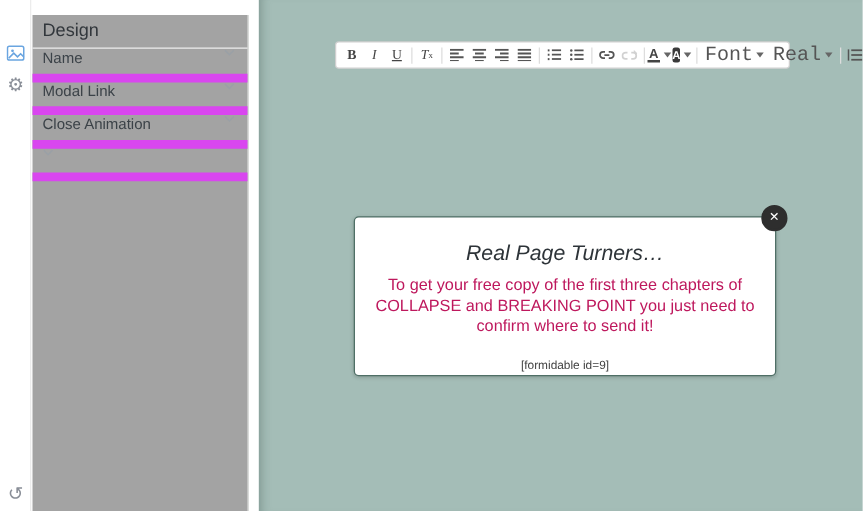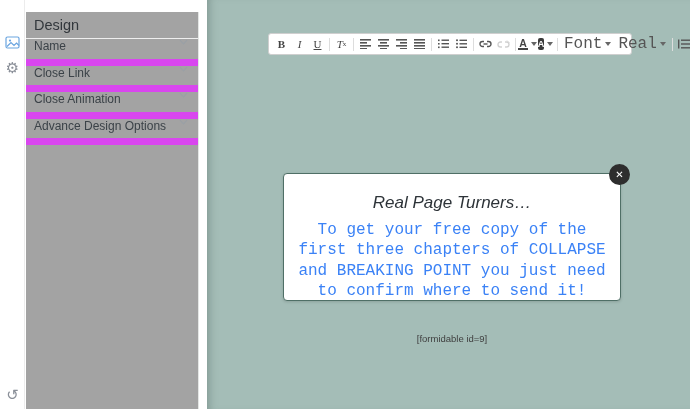--- a/index.html
+++ b/index.html
@@ -78,23 +78,23 @@
     position:absolute; left:76px; top:173px; width:338px; height:128px;
     background:#fff; border:1px solid #4f6f66; border-radius:4px;
     box-shadow:0 1px 3px rgba(0,0,0,.15);
     text-align:center;
   }
   .modal-title {
     margin-top:19px; font-style:italic; font-size:17px; color:#2d3338;
     font-family:"Liberation Sans","DejaVu Sans",sans-serif;
   }
   .modal-body {
-    margin:7px auto 0; width:318px; font-size:16px; line-height:1.28; color:#3b82f6;font-family:Liberation Mono, monospace;
-  }
-  .modal-shortcode { margin-top:31px; font-size:9.5px; color:#3f3f3f; }
+    margin:7px auto 0; width:318px; font-size:13px; line-height:1.28; color:#be185d;
+  }
+  .modal-shortcode { margin-top:17px; font-size:9.5px; color:#3f3f3f; }
   .modal-close {
     position:absolute; top:-10px; right:-10px; width:21px; height:21px; border-radius:50%;
     background:#2e2e2e; color:#fff; display:flex; align-items:center; justify-content:center;
     font-size:10px; cursor:pointer; border:2px solid #2e2e2e;
   }
 
   svg { display:block; }
 </style>
 </head>
 <body>
@@ -116,37 +116,36 @@
 
   <div class="acc-row">
     <span class="acc-label">Name</span>
     <span class="acc-chev">
       <svg width="9" height="6" viewBox="0 0 9 6" fill="none" stroke="#9aa0a6" stroke-width="1.2">
           <path d="M1 1.2 L4.5 4.8 L8 1.2"></path>
         </svg>
     </span>
   </div>
   <div class="acc-row">
-    <span class="acc-label">Close Link</span>
+    <span class="acc-label">Modal Link</span>
     <span class="acc-chev">
       <svg width="9" height="6" viewBox="0 0 9 6" fill="none" stroke="#9aa0a6" stroke-width="1.2">
           <path d="M1 1.2 L4.5 4.8 L8 1.2"></path>
         </svg>
     </span>
   </div>
   <div class="acc-row">
     <span class="acc-label">Close Animation</span>
     <span class="acc-chev">
       <svg width="9" height="6" viewBox="0 0 9 6" fill="none" stroke="#9aa0a6" stroke-width="1.2">
           <path d="M1 1.2 L4.5 4.8 L8 1.2"></path>
         </svg>
     </span>
   </div>
   <div class="acc-row">
-    <span class="acc-label">Advance Design Options</span>
     <span class="acc-chev">
       <svg width="9" height="6" viewBox="0 0 9 6" fill="none" stroke="#9aa0a6" stroke-width="1.2">
           <path d="M1 1.2 L4.5 4.8 L8 1.2"></path>
         </svg>
     </span>
   </div>
 </div>
 
 <div class="canvas">
 

